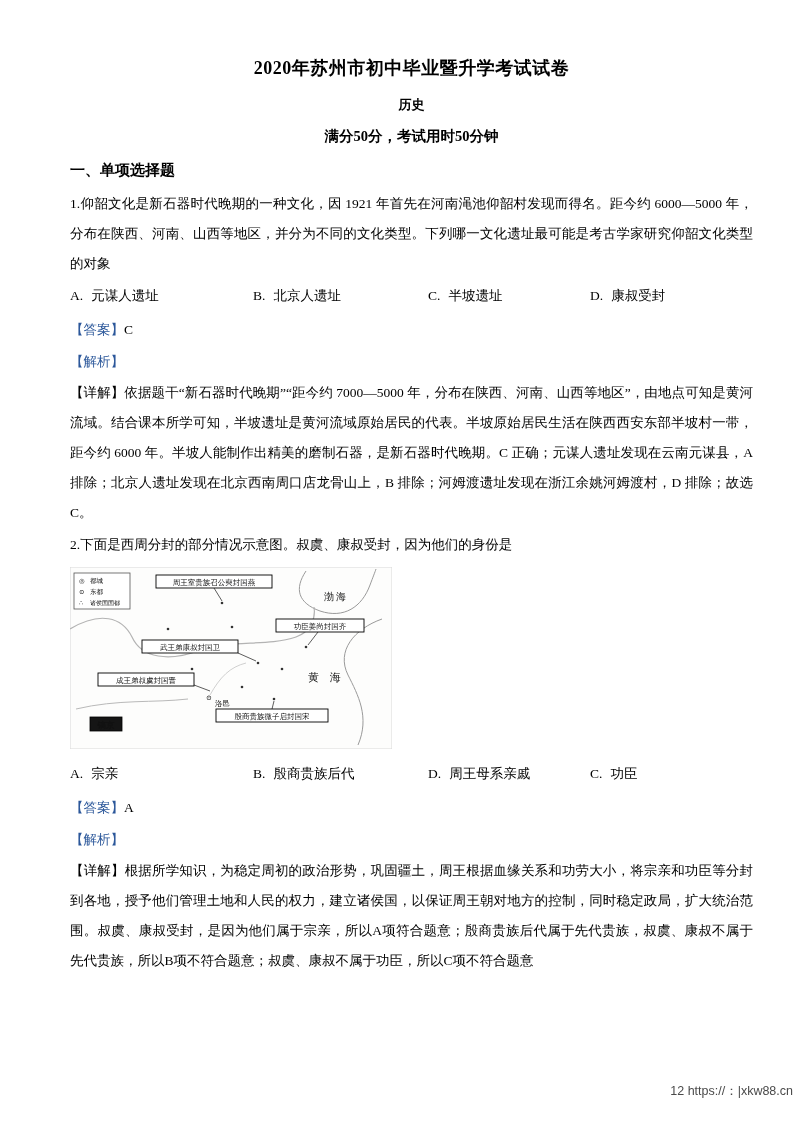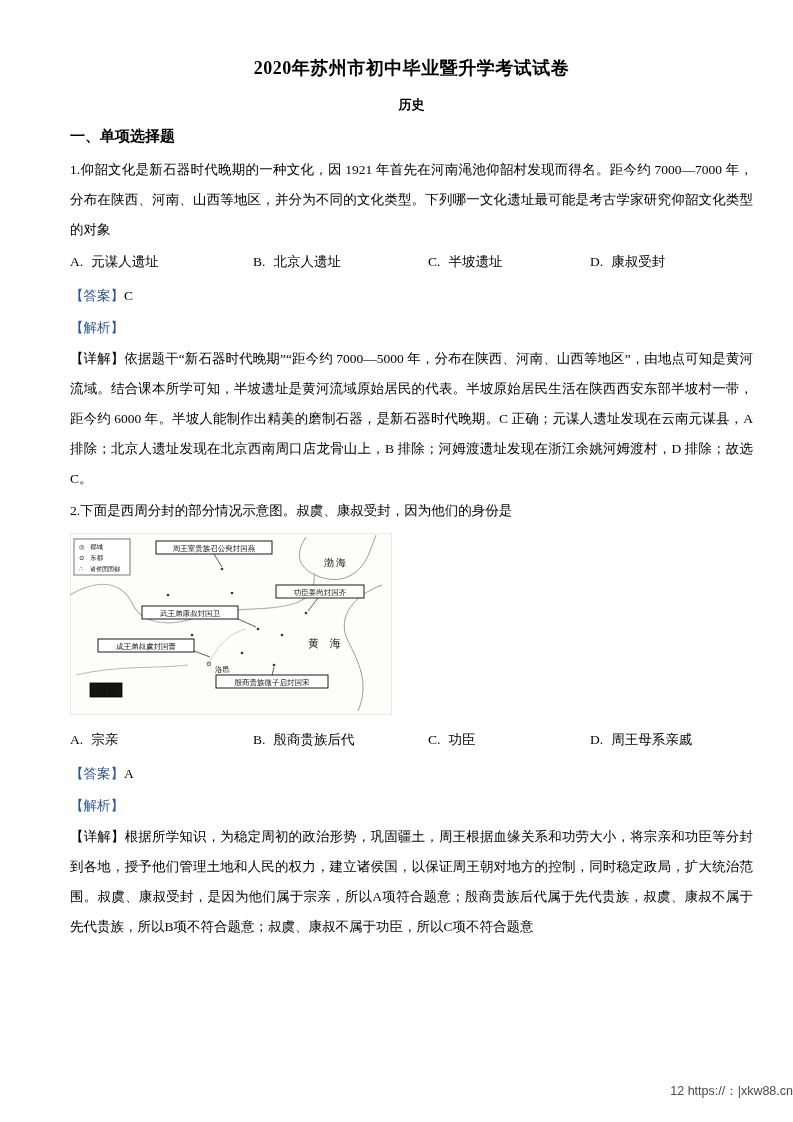--- a/index.html
+++ b/index.html
@@ -79,24 +79,25 @@
     font-family: "Liberation Sans", "DejaVu Sans", sans-serif;
   }
 </style>
 </head>
 <body>
 
 <div class="page">
 
   <h1 class="title">2020年苏州市初中毕业暨升学考试试卷</h1>
   <h2 class="subject">历史</h2>
+  <div class="exam-info">满分50分，考试用时50分钟</div>
   <div class="section-heading">一、单项选择题</div>
 
   <div>
-    <p class="body-text">1.仰韶文化是新石器时代晚期的一种文化，因 1921 年首先在河南渑池仰韶村发现而得名。距今约 7000—7000 年，分布在陕西、河南、山西等地区，并分为不同的文化类型。下列哪一文化遗址最可能是考古学家研究仰韶文化类型的对象</p>
+    <p class="body-text">1.仰韶文化是新石器时代晚期的一种文化，因 1921 年首先在河南渑池仰韶村发现而得名。距今约 6000—5000 年，分布在陕西、河南、山西等地区，并分为不同的文化类型。下列哪一文化遗址最可能是考古学家研究仰韶文化类型的对象</p>
     <div class="options-row">
       <div><span class="opt-label">A.</span><span>元谋人遗址</span></div>
       <div><span class="opt-label">B.</span><span>北京人遗址</span></div>
       <div><span class="opt-label">C.</span><span>半坡遗址</span></div>
       <div><span class="opt-label">D.</span><span>康叔受封</span></div>
     </div>
     <p class="meta-line"><span class="blue">【答案】</span><span>C</span></p>
     <p class="meta-line"><span class="blue">【解析】</span></p>
     <p class="body-text">【详解】依据题干“新石器时代晚期”“距今约 7000—5000 年，分布在陕西、河南、山西等地区”，由地点可知是黄河流域。结合课本所学可知，半坡遗址是黄河流域原始居民的代表。半坡原始居民生活在陕西西安东部半坡村一带，距今约 6000 年。半坡人能制作出精美的磨制石器，是新石器时代晚期。C 正确；元谋人遗址发现在云南元谋县，A 排除；北京人遗址发现在北京西南周口店龙骨山上，B 排除；河姆渡遗址发现在浙江余姚河姆渡村，D 排除；故选 C。</p>
   </div>
@@ -179,22 +180,22 @@
         </g>
 
         <text x="254" y="33" font-size="10" letter-spacing="2" fill="#222">渤海</text>
         <text x="238" y="114" font-size="11" letter-spacing="4" fill="#222">黄 海</text>
       </svg>
     </div>
 
     <div class="options-row">
       <div><span class="opt-label">A.</span><span>宗亲</span></div>
       <div><span class="opt-label">B.</span><span>殷商贵族后代</span></div>
+      <div><span class="opt-label">D.</span><span>周王母系亲戚</span></div>
       <div><span class="opt-label">C.</span><span>功臣</span></div>
-      <div><span class="opt-label">D.</span><span>周王母系亲戚</span></div>
     </div>
     <p class="meta-line"><span class="blue">【答案】</span><span>A</span></p>
     <p class="meta-line"><span class="blue">【解析】</span></p>
     <p class="body-text">【详解】根据所学知识，为稳定周初的政治形势，巩固疆土，周王根据血缘关系和功劳大小，将宗亲和功臣等分封到各地，授予他们管理土地和人民的权力，建立诸侯国，以保证周王朝对地方的控制，同时稳定政局，扩大统治范围。叔虞、康叔受封，是因为他们属于宗亲，所以A项符合题意；殷商贵族后代属于先代贵族，叔虞、康叔不属于先代贵族，所以B项不符合题意；叔虞、康叔不属于功臣，所以C项不符合题意</p>
   </div>
 
   <div class="footer">12 https://：|xkw88.cn</div>
 
 </div>
 

